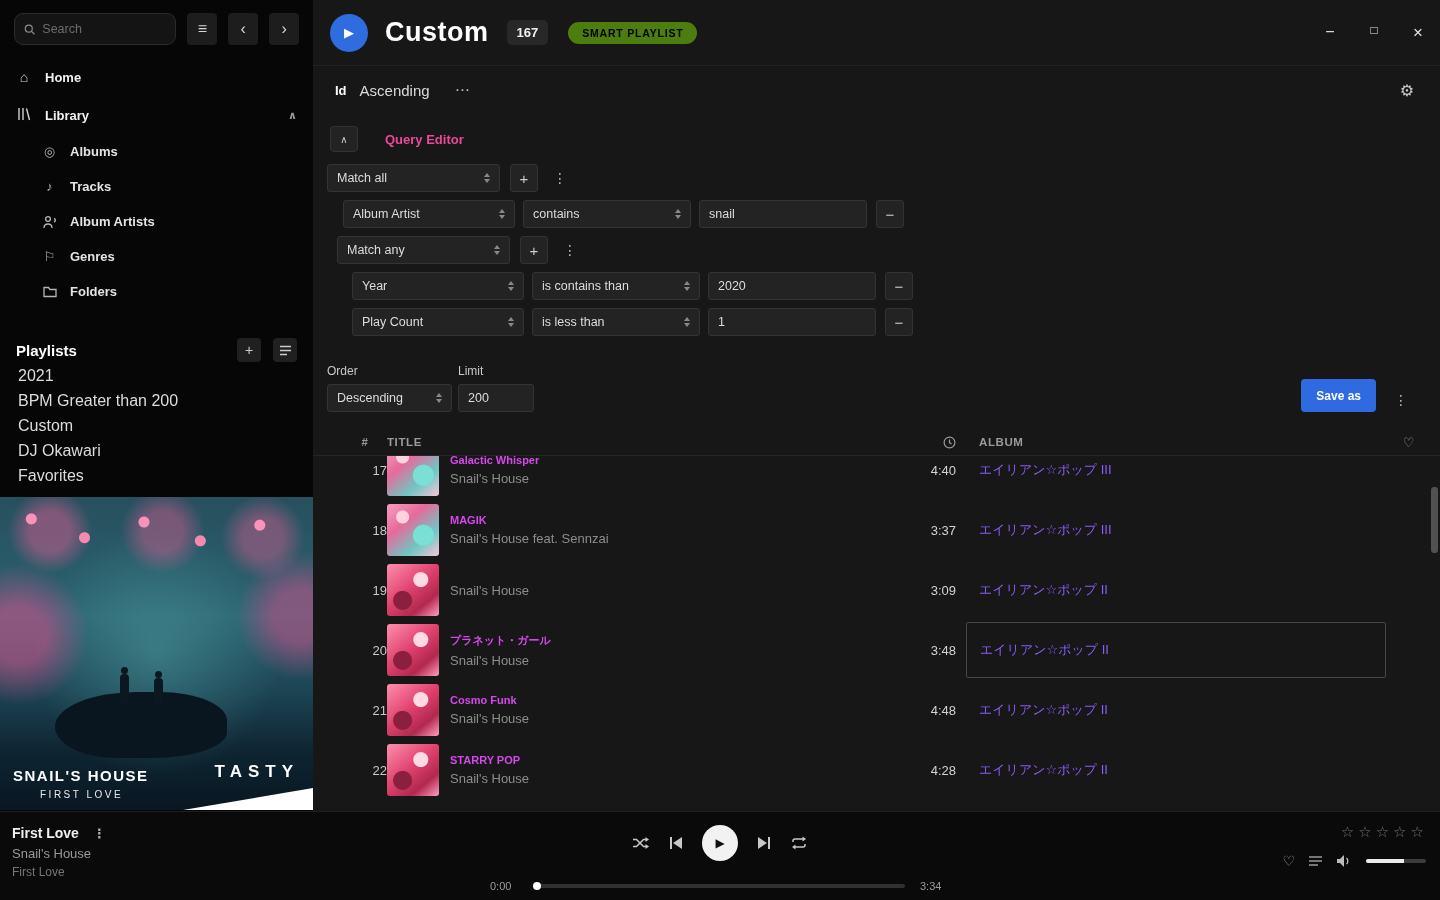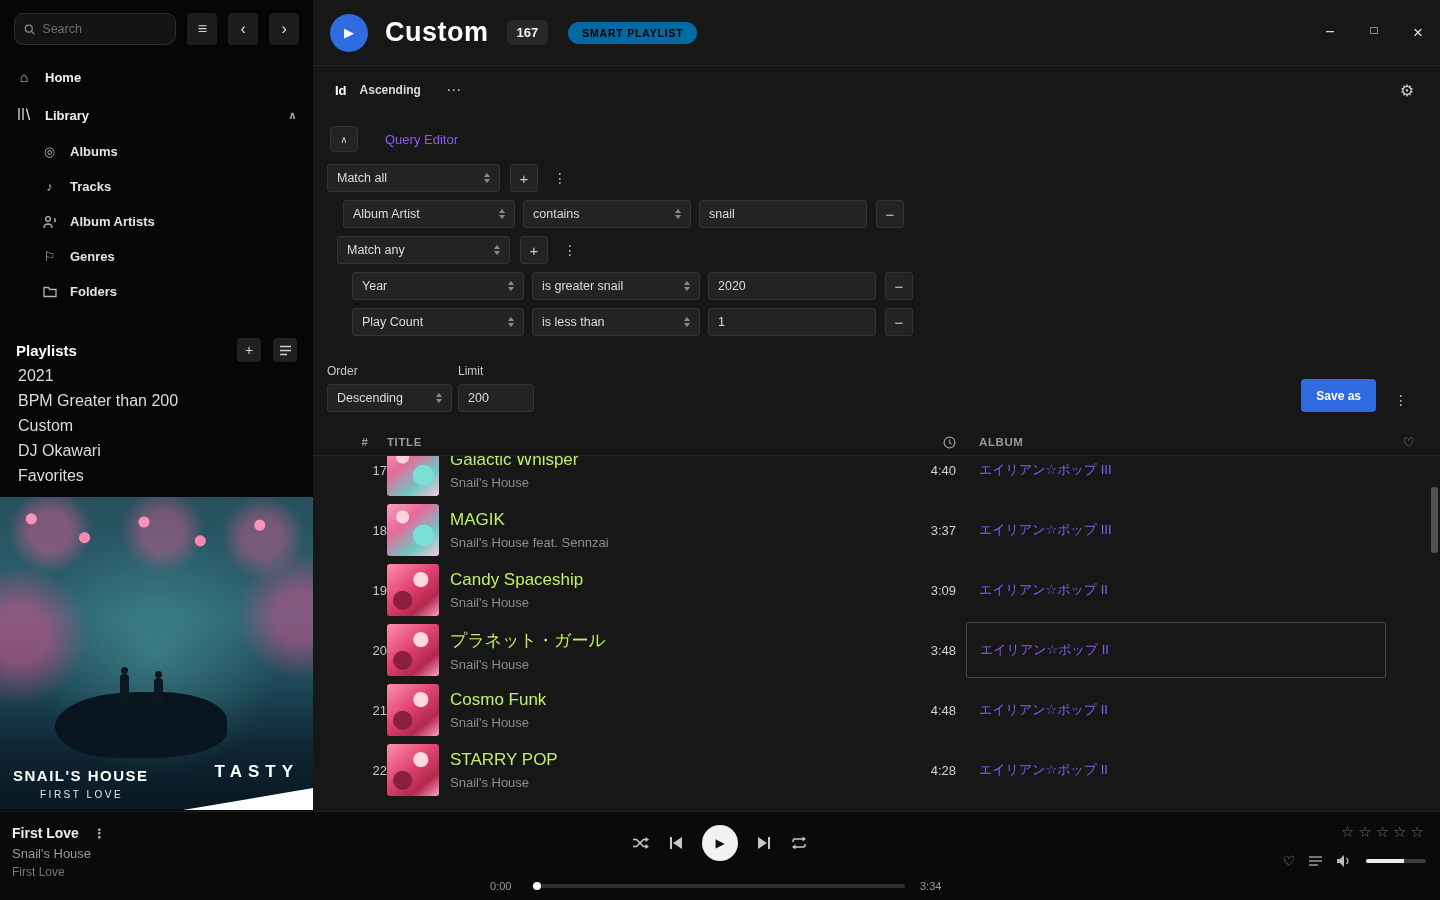--- a/index.html
+++ b/index.html
@@ -48,34 +48,34 @@
 .art-title{position:absolute;left:40px;bottom:10px;font-size:10px;letter-spacing:2.5px;color:#e9e9e9}
 .art-label{position:absolute;right:14px;bottom:28px;font-size:17px;font-weight:700;letter-spacing:6px;color:#fff}
 .art-wedge{position:absolute;right:0;bottom:0;width:130px;height:22px;background:#fff;clip-path:polygon(0 100%,100% 100%,100% 0)}
 
 
 .main{position:absolute;left:313px;top:0;width:1127px;height:811px;background:#171717}
 .main-header{height:66px;border-bottom:1px solid #232323;display:flex;align-items:center;padding-left:17px}
 .play-circle{width:38px;height:38px;border-radius:50%;background:#2e6ce0;color:#fff;display:flex;align-items:center;justify-content:center;font-size:13px;border:none}
 .main-title{font-size:27px;font-weight:700;margin-left:17px;letter-spacing:.5px}
 .count-badge{margin-left:18px;background:#282828;border-radius:5px;padding:5px 10px;font-size:13px;font-weight:700;color:#f0f0f0}
-.type-pill{margin-left:20px;background:#0369a1;color:#000;border-radius:12px;padding:5px 14px;font-size:10.5px;font-weight:700;letter-spacing:.8px}
+.type-pill{margin-left:20px;background:#4d7c0f;color:#000;border-radius:12px;padding:5px 14px;font-size:10.5px;font-weight:700;letter-spacing:.8px}
 .win-controls{margin-left:auto;display:flex;gap:24px;padding-right:12px}
 .win-controls span{width:20px;text-align:center;color:#e2e2e2;cursor:pointer}
 .wc-min{font-size:16px}.wc-max{font-size:12px}.wc-close{font-size:17px}
 .sort-bar{height:48px;display:flex;align-items:center;padding:0 26px 0 22px;gap:13px}
 .sb-field{font-size:13px;font-weight:700}
-.sb-dir{font-size:12px;font-weight:700;color:#dadada}
+.sb-dir{font-size:15px;font-weight:400;color:#dadada}
 .sb-dots{margin-left:12px;color:#c0c0c0;font-size:15px;cursor:pointer}
 .sb-gear{margin-left:auto;color:#c9c9c9;font-size:16px;cursor:pointer}
 
 .query-editor{padding-left:14px}
 .qe-head{margin-top:12px;margin-bottom:12px;display:flex;align-items:center}
 .collapse-btn{width:28px;height:26px;margin-left:3px;background:#232323;border:1px solid #333;border-radius:4px;color:#c9c9c9;font-size:10px;display:flex;align-items:center;justify-content:center}
-.qe-title{margin-left:27px;font-size:13px;font-weight:400;color:#8b5cf6}
+.qe-title{margin-left:27px;font-size:13px;font-weight:700;color:#ec4899}
 .q-row{display:flex;align-items:center;margin-bottom:8px}
 .select{height:28px;background:#232323;border:1px solid #343434;border-radius:3px;display:flex;align-items:center;justify-content:space-between;padding:0 9px;font-size:12.5px;color:#dcdcdc;cursor:pointer}
 .carets{display:flex;flex-direction:column;gap:2px;margin-left:8px}
 .c-up{width:0;height:0;border-left:3.5px solid transparent;border-right:3.5px solid transparent;border-bottom:4px solid #8a8a8a}
 .c-dn{width:0;height:0;border-left:3.5px solid transparent;border-right:3.5px solid transparent;border-top:4px solid #8a8a8a}
 .qinput{height:28px;background:#232323;border:1px solid #343434;border-radius:3px;color:#dcdcdc;font-size:12.5px;padding:0 9px;outline:none}
 .icon-btn{width:28px;height:28px;background:#232323;border:1px solid #333;border-radius:3px;color:#ccc;font-size:15px;display:flex;align-items:center;justify-content:center}
 .dots-btn{background:none;border:none;color:#bdbdbd;font-size:14px;padding:0 6px}
 .w173{width:173px}.w172{width:172px}.w168{width:168px}.w150{width:150px}.w125{width:125px}.w76{width:76px}
 .g8{margin-left:8px}.g9{margin-left:9px}.g10{margin-left:10px}
@@ -94,21 +94,21 @@
 .col-album{width:420px;padding-left:13px;cursor:pointer}
 .col-heart{width:46px;text-align:center;color:#8d8d8d;font-size:13px}
 .tl-body{height:355px;overflow:hidden;position:relative}
 .tl-rows{margin-top:-16px}
 .tl-row{height:60px;display:flex;align-items:center;padding-left:30px;padding-right:8px;cursor:pointer}
 .tl-num{width:44px;text-align:right;color:#c8c8c8;font-size:13px}
 .tl-thumb{width:52px;height:52px;border-radius:3px;flex-shrink:0}
 .thumb-a{background:radial-gradient(circle at 30% 25%,#ffd2e0 0 6px,transparent 7px),radial-gradient(circle at 70% 60%,#7adfd4 0 10px,transparent 11px),linear-gradient(140deg,#f4a0c0 0%,#e76a9a 35%,#6fc7c4 70%,#f7c6d8 100%)}
 .thumb-b{background:radial-gradient(circle at 65% 30%,#ffd9e4 0 7px,transparent 8px),radial-gradient(circle at 30% 70%,#8a1f3f 0 9px,transparent 10px),linear-gradient(140deg,#ff8fae 0%,#e0436f 45%,#b2284e 75%,#ff9fc0 100%)}
 .tl-meta{flex:1;display:flex;flex-direction:column;gap:5px;padding-left:11px}
-.tl-title{font-size:17px;font-weight:400;color:#bef264}
+.tl-title{font-size:11px;font-weight:700;color:#d946ef}
 .tl-artist{font-size:13px;color:#8d8d8d}
 .tl-dur{width:60px;text-align:right;padding-right:10px;font-size:13px;color:#d2d2d2}
 .tl-album{width:420px;padding-left:13px;font-size:13px;color:#8b5cf6;height:100%;display:flex;align-items:center}
 .tl-album.outlined{border:1px solid #474747;border-radius:2px;height:56px;margin:2px 0}
 .tl-heart{width:46px}
 .scroll-thumb{position:absolute;right:2px;top:487px;width:7px;height:66px;background:#515151;border-radius:3px;cursor:pointer;z-index:5}
 
 
 .player{position:absolute;left:0;top:811px;width:1440px;height:89px;background:#0a0a0a;border-top:1px solid #1f1f1f;z-index:4}
 .p-left{position:absolute;left:12px;top:13px}
@@ -318,21 +318,21 @@
 
     <div class="q-row ind25">
       <div class="select w172">
         <span>Year</span>
         <span class="carets">
             <i class="c-up"></i>
             <i class="c-dn"></i>
           </span>
       </div>
       <div class="select w168 g8">
-        <span>is greater snail</span>
+        <span>is contains than</span>
         <span class="carets">
             <i class="c-up"></i>
             <i class="c-dn"></i>
           </span>
       </div>
       <input class="qinput w168 g8" value="2020" style="">
       <button class="icon-btn g9">
           <span>−</span>
         </button>
     </div>
@@ -412,21 +412,20 @@
           <span class="tl-artist">Snail's House feat. Sennzai</span>
         </span>
         <span class="tl-dur">3:37</span>
         <span class="tl-album">エイリアン☆ポップ III</span>
         <span class="tl-heart"></span>
       </div>
       <div class="tl-row">
         <span class="tl-num">19</span>
         <span class="tl-thumb thumb-b"></span>
         <span class="tl-meta">
-          <span class="tl-title">Candy Spaceship</span>
           <span class="tl-artist">Snail's House</span>
         </span>
         <span class="tl-dur">3:09</span>
         <span class="tl-album">エイリアン☆ポップ II</span>
         <span class="tl-heart"></span>
       </div>
       <div class="tl-row">
         <span class="tl-num">20</span>
         <span class="tl-thumb thumb-b"></span>
         <span class="tl-meta">

